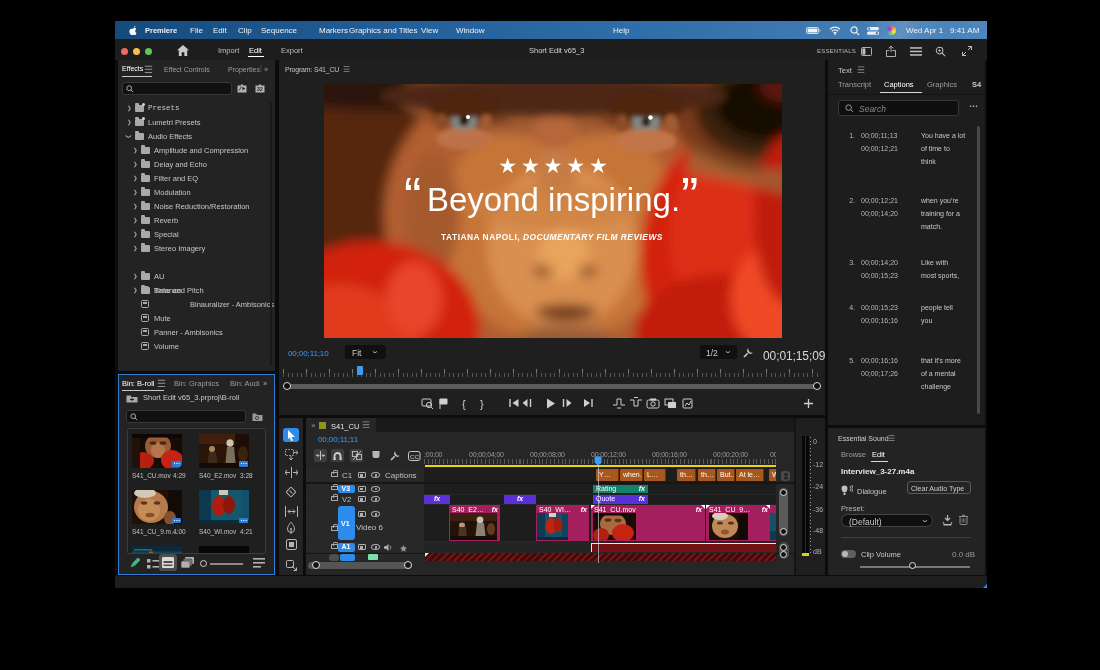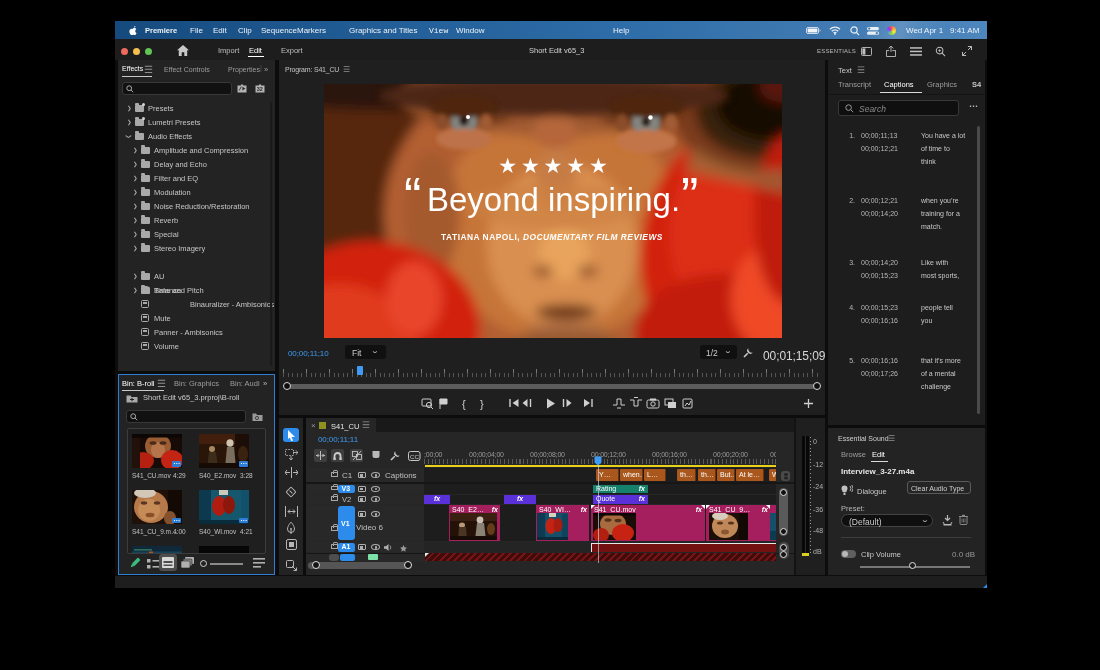--- a/index.html
+++ b/index.html
@@ -52,23 +52,23 @@
   <div id="menubar" style="background:linear-gradient(100deg,#154a7d 0%,#24609a 35%,#2f6ea9 60%,#4079b1 80%,#4d87bd 100%);">
     <svg class="abs" style="left:13px;top:3.5px;" width="10" height="12" viewBox="0 0 10 12">
         <path d="M5.9 2.6 C5.9 1.7 6.6 1 7.4 0.9 C7.5 1.8 6.8 2.6 5.9 2.6 Z" fill="#fff"></path>
         <path d="M4.7 3.3 c0.6 0 1-0.35 1.75-0.35 0.85 0 1.55 0.45 1.95 1.1 -0.75 0.5-1.15 1.1-1.15 1.95 0 0.95 0.5 1.6 1.3 1.95 -0.35 1-1 2.1-1.8 2.1 -0.55 0-0.8-0.35-1.55-0.35 -0.75 0-1.05 0.35-1.6 0.35 -1 0-2.2-1.8-2.2-3.6 0-1.8 1.1-2.8 2.15-2.8 0.55 0 1 0.35 1.15 0.35z" fill="#fff"></path>
       </svg>
     <span class="mi" style="left:30px;font-weight:bold;font-size:7.5px;">Premiere</span>
     <span class="mi" style="left:75px;">File</span>
     <span class="mi" style="left:98px;">Edit</span>
     <span class="mi" style="left:123px;">Clip</span>
     <span class="mi" style="left:146px;">Sequence</span>
-    <span class="mi" style="left:182px;">Markers</span>
+    <span class="mi" style="left:204px;">Markers</span>
     <span class="mi" style="left:234px;">Graphics and Titles</span>
-    <span class="mi" style="left:314px;font-family:Liberation Mono, monospace;">View</span>
+    <span class="mi" style="left:306px;">View</span>
     <span class="mi" style="left:341px;">Window</span>
     <span class="mi" style="left:498px;">Help</span>
     <svg class="abs" style="left:691px;top:6px;" width="15" height="7" viewBox="0 0 15 7">
         <rect x="0.5" y="0.5" width="12" height="6" rx="1.5" fill="none" stroke="#dde6ef" stroke-width="0.9"></rect>
         <rect x="1.6" y="1.6" width="9.8" height="3.8" rx="0.8" fill="#f2f6fa"></rect>
         <path d="M13.8 2.6 a1.3 1.3 0 0 1 0 1.8" stroke="#dde6ef" fill="none" stroke-width="0.9"></path>
       </svg>
     <svg class="abs" style="left:714px;top:5px;" width="12" height="9" viewBox="0 0 12 9">
         <path d="M1 3.2 a7 7 0 0 1 10 0 M2.8 5.2 a4.5 4.5 0 0 1 6.4 0 M4.6 7 a2 2 0 0 1 2.8 0" stroke="#e8eef5" stroke-width="1.3" fill="none"></path>
         <circle cx="6" cy="8" r="0.9" fill="#e8eef5"></circle>
@@ -143,21 +143,21 @@
         <path d="M5.4 2.8 l3 1.8 -3 1.8 z" fill="#2a2a2a"></path>
       </svg>
     <svg class="abs" style="left:137px;top:24px;" width="10" height="9" viewBox="0 0 10 9">
         <path d="M0.5 1.5 h3.4 v-1 h2.2 v1 h3.4 v7 h-9 z" fill="#b4b4b4"></path>
         <text x="1.8" y="7" font-size="5.5" fill="#2a2a2a" font-family="Liberation Sans" font-weight="bold">32</text>
       </svg>
     <div id="fxtree" style="position:absolute;left:0;top:0;width:157px;height:311px;">
       <div class="trow" style="top:41px;">
           <span class="tw" style="left:9px;">❯</span>
           <span class="fold fstar" style="left:17px;"></span>
-          <span class="tlabel" style="left:30px;">Presets</span>
+          <span class="tlabel" style="left:30px;font-family:Liberation Mono, monospace;">Presets</span>
         </div>
       <div class="trow" style="top:55px;">
           <span class="tw" style="left:9px;">❯</span>
           <span class="fold fstar" style="left:17px;"></span>
           <span class="tlabel" style="left:30px;">Lumetri Presets</span>
         </div>
       <div class="trow" style="top:69px;">
           <span class="tw twd" style="left:8px;">❯</span>
           <span class="fold" style="left:17px;"></span>
           <span class="tlabel" style="left:30px;">Audio Effects</span>

